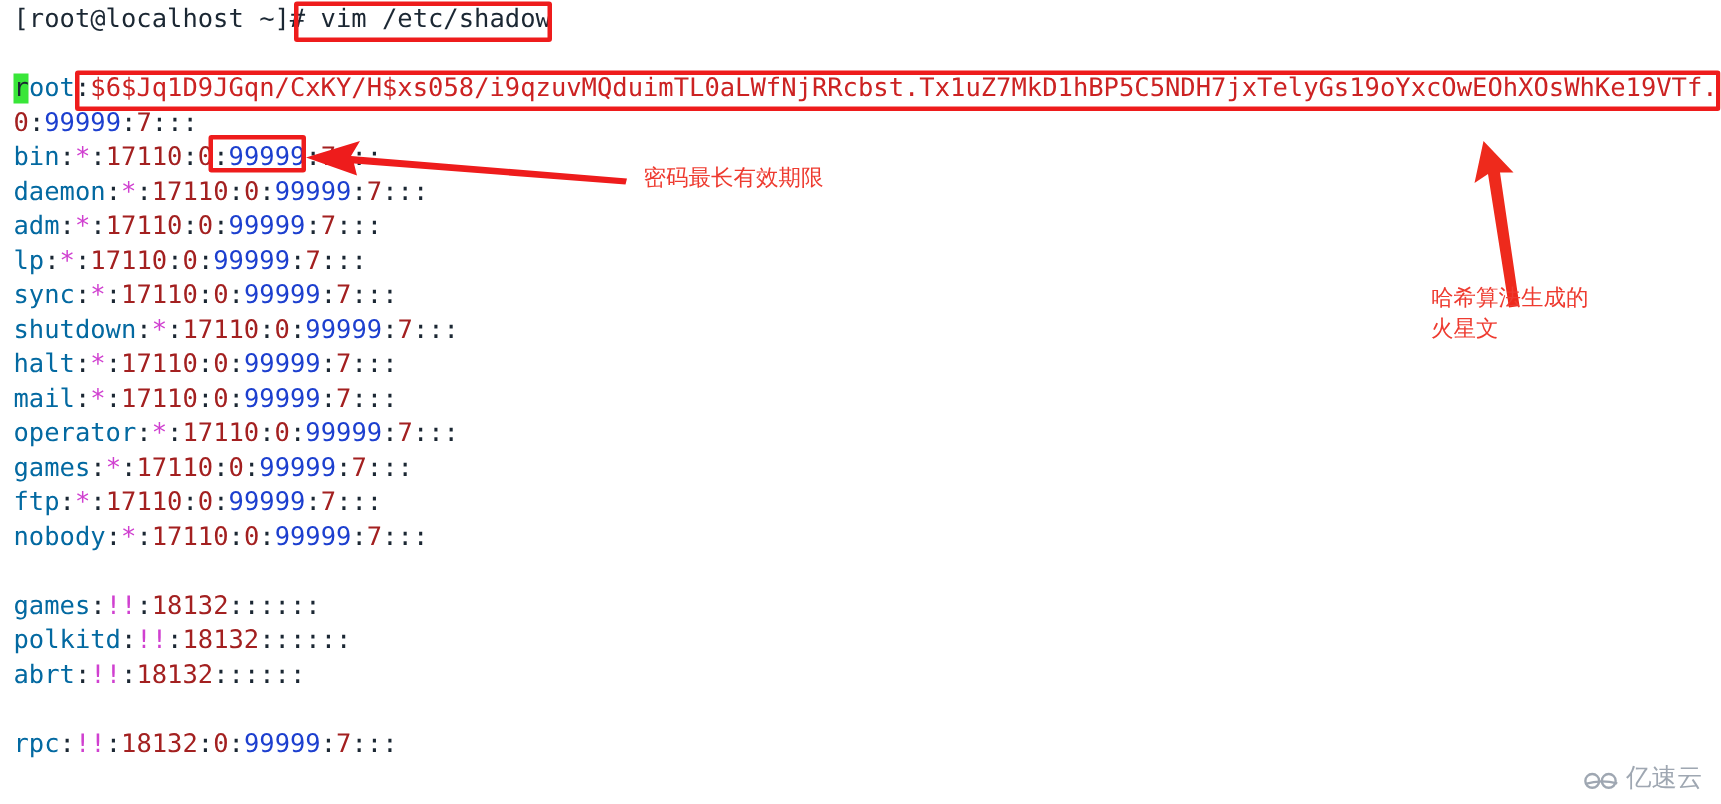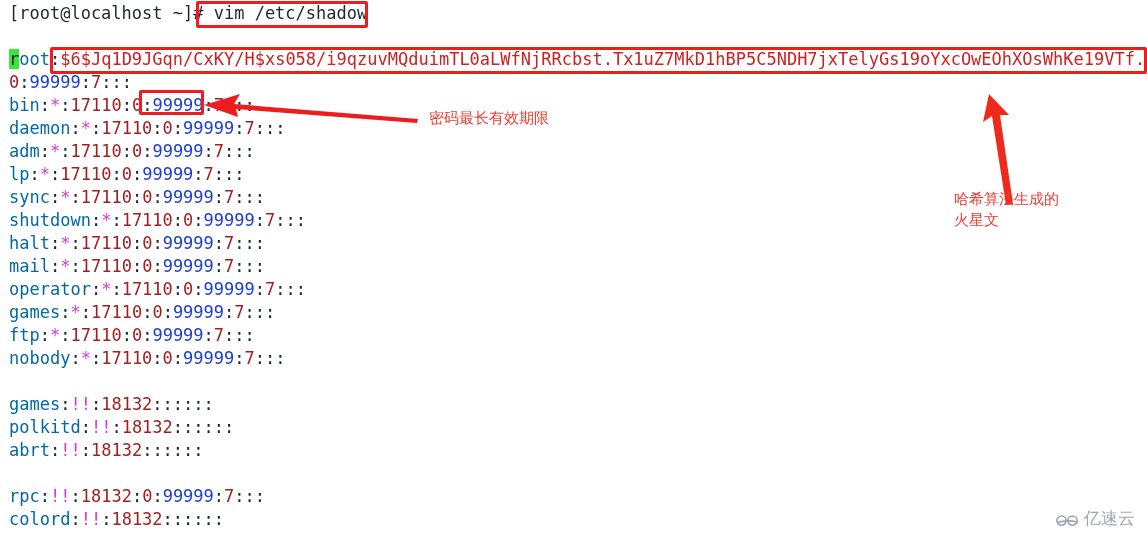--- a/index.html
+++ b/index.html
@@ -110,21 +110,20 @@
     <div class="tline" style="top: 232px;"><span class="c-user">halt</span><span class="c-colon">:</span><span class="c-star">*</span><span class="c-colon">:</span><span class="c-date">17110</span><span class="c-colon">:</span><span class="c-date">0</span><span class="c-colon">:</span><span class="c-max">99999</span><span class="c-colon">:</span><span class="c-warn">7</span><span class="c-colon">:::</span></div>
     <div class="tline" style="top: 255px;"><span class="c-user">mail</span><span class="c-colon">:</span><span class="c-star">*</span><span class="c-colon">:</span><span class="c-date">17110</span><span class="c-colon">:</span><span class="c-date">0</span><span class="c-colon">:</span><span class="c-max">99999</span><span class="c-colon">:</span><span class="c-warn">7</span><span class="c-colon">:::</span></div>
     <div class="tline" style="top: 278px;"><span class="c-user">operator</span><span class="c-colon">:</span><span class="c-star">*</span><span class="c-colon">:</span><span class="c-date">17110</span><span class="c-colon">:</span><span class="c-date">0</span><span class="c-colon">:</span><span class="c-max">99999</span><span class="c-colon">:</span><span class="c-warn">7</span><span class="c-colon">:::</span></div>
     <div class="tline" style="top: 301px;"><span class="c-user">games</span><span class="c-colon">:</span><span class="c-star">*</span><span class="c-colon">:</span><span class="c-date">17110</span><span class="c-colon">:</span><span class="c-date">0</span><span class="c-colon">:</span><span class="c-max">99999</span><span class="c-colon">:</span><span class="c-warn">7</span><span class="c-colon">:::</span></div>
     <div class="tline" style="top: 324px;"><span class="c-user">ftp</span><span class="c-colon">:</span><span class="c-star">*</span><span class="c-colon">:</span><span class="c-date">17110</span><span class="c-colon">:</span><span class="c-date">0</span><span class="c-colon">:</span><span class="c-max">99999</span><span class="c-colon">:</span><span class="c-warn">7</span><span class="c-colon">:::</span></div>
     <div class="tline" style="top: 347px;"><span class="c-user">nobody</span><span class="c-colon">:</span><span class="c-star">*</span><span class="c-colon">:</span><span class="c-date">17110</span><span class="c-colon">:</span><span class="c-date">0</span><span class="c-colon">:</span><span class="c-max">99999</span><span class="c-colon">:</span><span class="c-warn">7</span><span class="c-colon">:::</span></div>
     <div class="tline" style="top: 393px;"><span class="c-user">games</span><span class="c-colon">:</span><span class="c-bang">!!</span><span class="c-colon">:</span><span class="c-date">18132</span><span class="c-colon">:</span><span class="c-colon">:::::</span></div>
     <div class="tline" style="top: 416px;"><span class="c-user">polkitd</span><span class="c-colon">:</span><span class="c-bang">!!</span><span class="c-colon">:</span><span class="c-date">18132</span><span class="c-colon">:</span><span class="c-colon">:::::</span></div>
     <div class="tline" style="top: 439px;"><span class="c-user">abrt</span><span class="c-colon">:</span><span class="c-bang">!!</span><span class="c-colon">:</span><span class="c-date">18132</span><span class="c-colon">:</span><span class="c-colon">:::::</span></div>
     <div class="tline" style="top: 485px;"><span class="c-user">rpc</span><span class="c-colon">:</span><span class="c-bang">!!</span><span class="c-colon">:</span><span class="c-date">18132</span><span class="c-colon">:</span><span class="c-date">0</span><span class="c-colon">:</span><span class="c-max">99999</span><span class="c-colon">:</span><span class="c-warn">7</span><span class="c-colon">:::</span></div>
-    <div class="tline" style="top: 508px;"><span class="c-user">colord</span><span class="c-colon">:</span><span class="c-bang">!!</span><span class="c-colon">:</span><span class="c-date">18132</span><span class="c-colon">:</span><span class="c-colon">:::::</span></div>
   </div>
 
 <div class="redbox" id="box-cmd"></div>
 <div class="redbox" id="box-hash"></div>
 <div class="redbox" id="box-maxdays"></div>
 
 <svg class="arrow-svg" id="arrow-maxdays" viewBox="0 0 220 40">
   <path d="M 218 31 L 34 16 L 40 6 L 4 17 L 38 29 L 36 21 L 217 35 Z" fill="#ee1c1c"></path>
 </svg>
 

